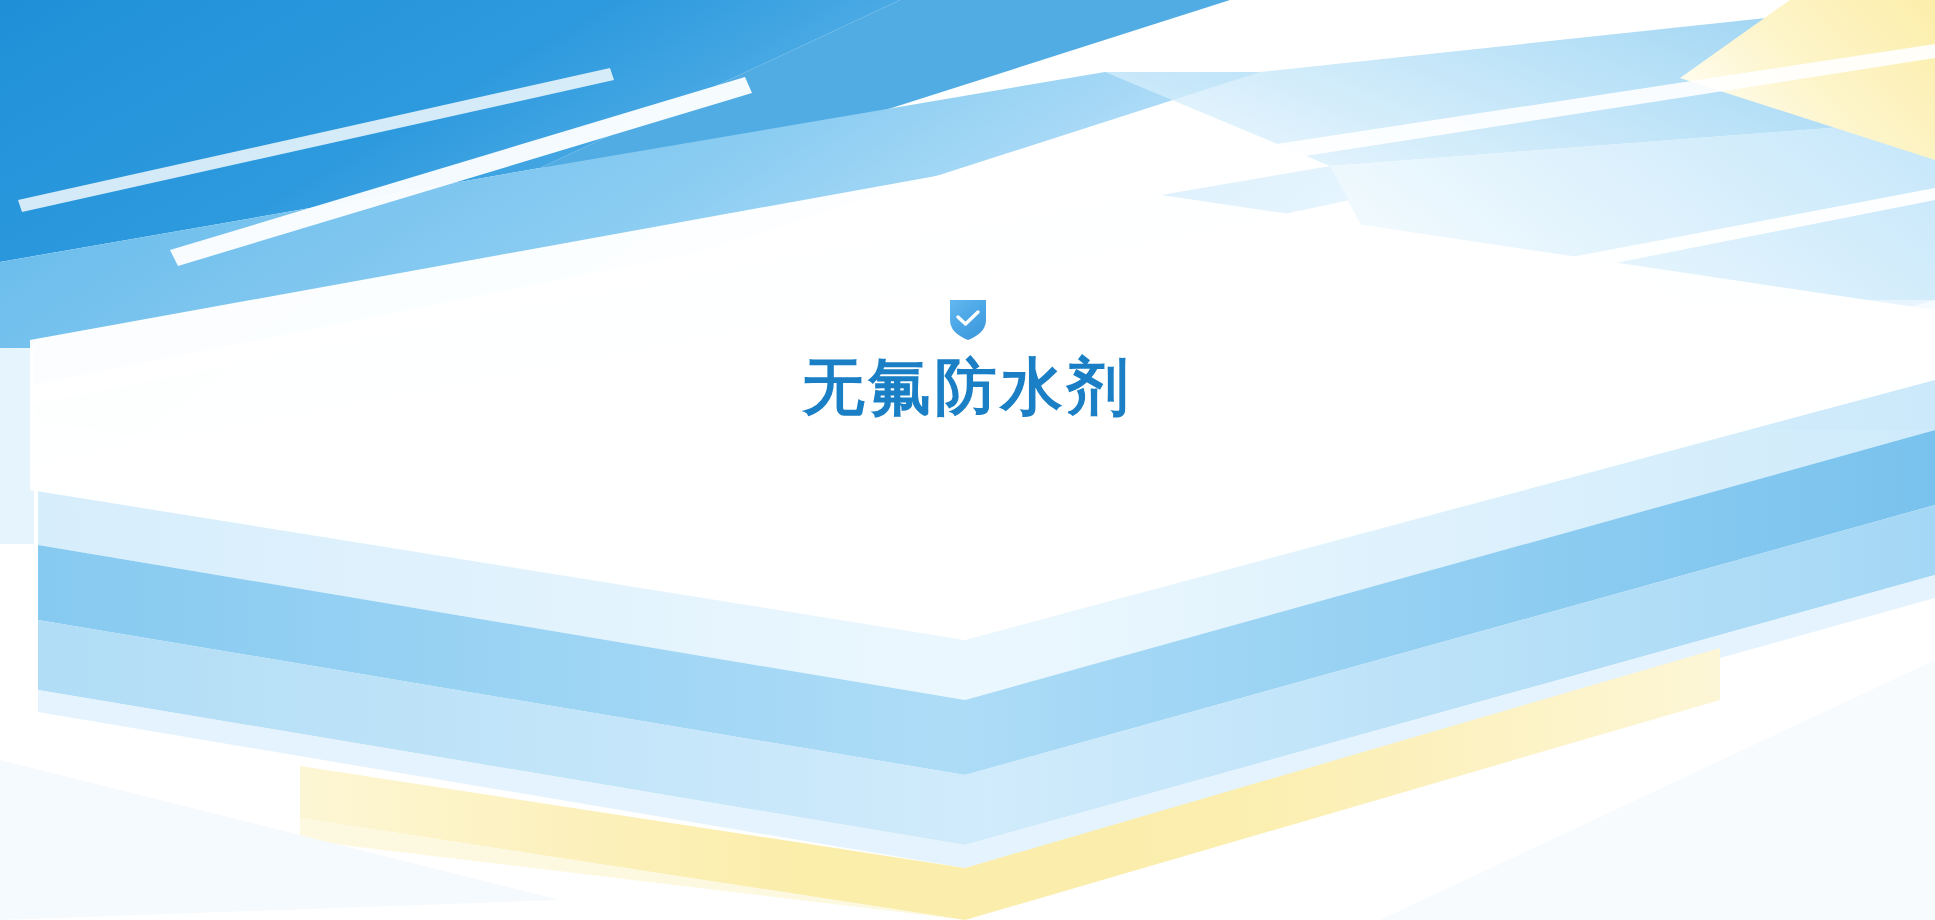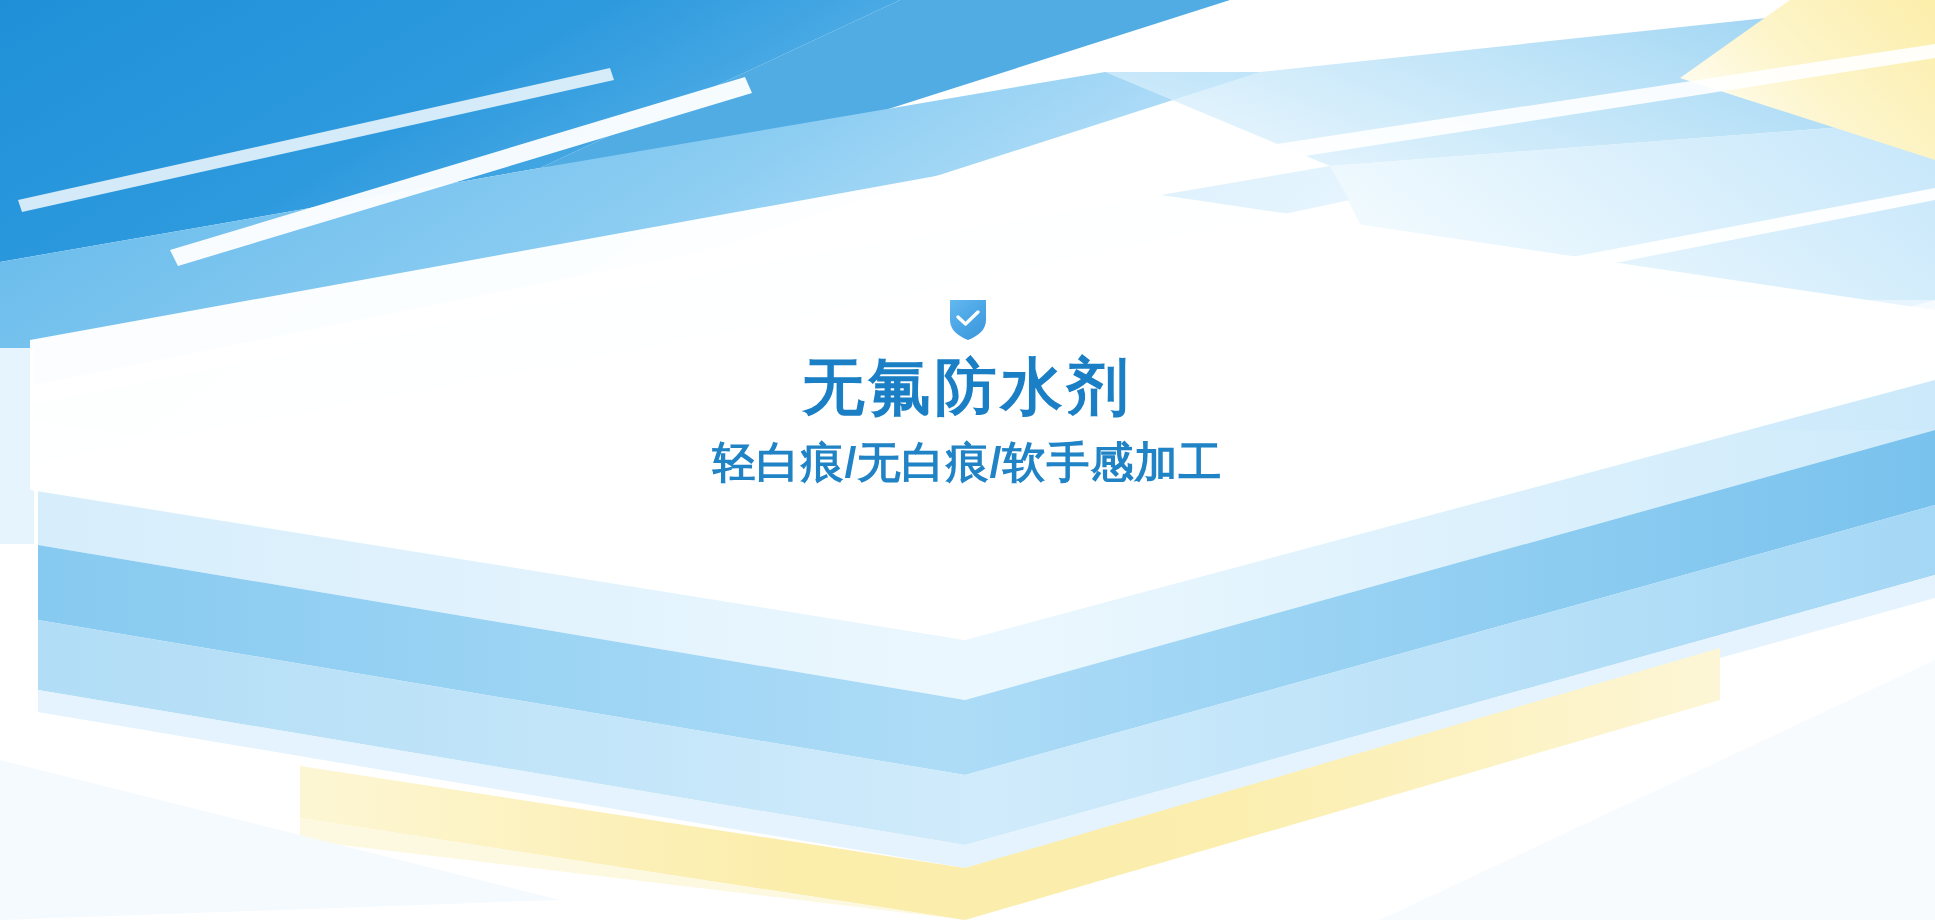--- a/index.html
+++ b/index.html
@@ -172,16 +172,15 @@
 
   <div id="content">
 
     <svg id="shield-badge" viewBox="0 0 44 46">
       <path d="M4 4 H40 V24 C40 34 32 40 22 44 C12 40 4 34 4 24 Z" fill="url(#gShield)"></path>
       <path d="M12 21 L19.5 28 L32 16" fill="none" stroke="#ffffff" stroke-width="3.4" stroke-linecap="round" stroke-linejoin="round"></path>
     </svg>
 
     <h1 id="title">无氟防水剂</h1>
 
-    <p id="subtitle">轻白痕/无白痕/软手感加工</p>
   </div>
 
 </div>
 
 </body></html>

